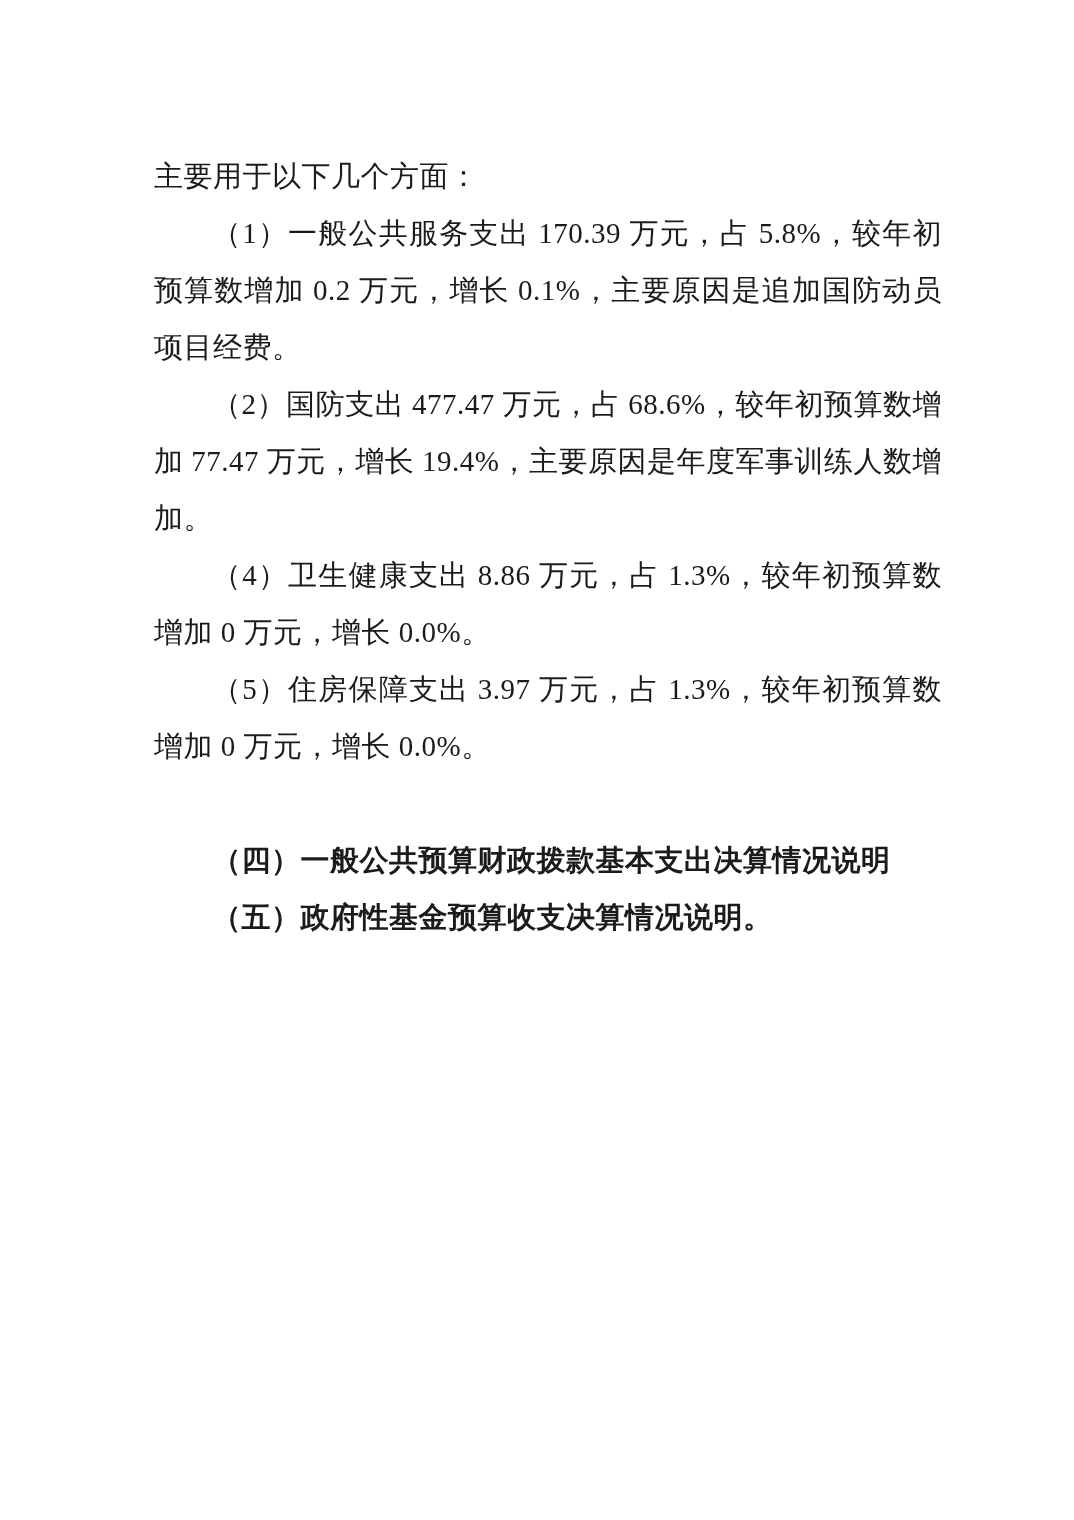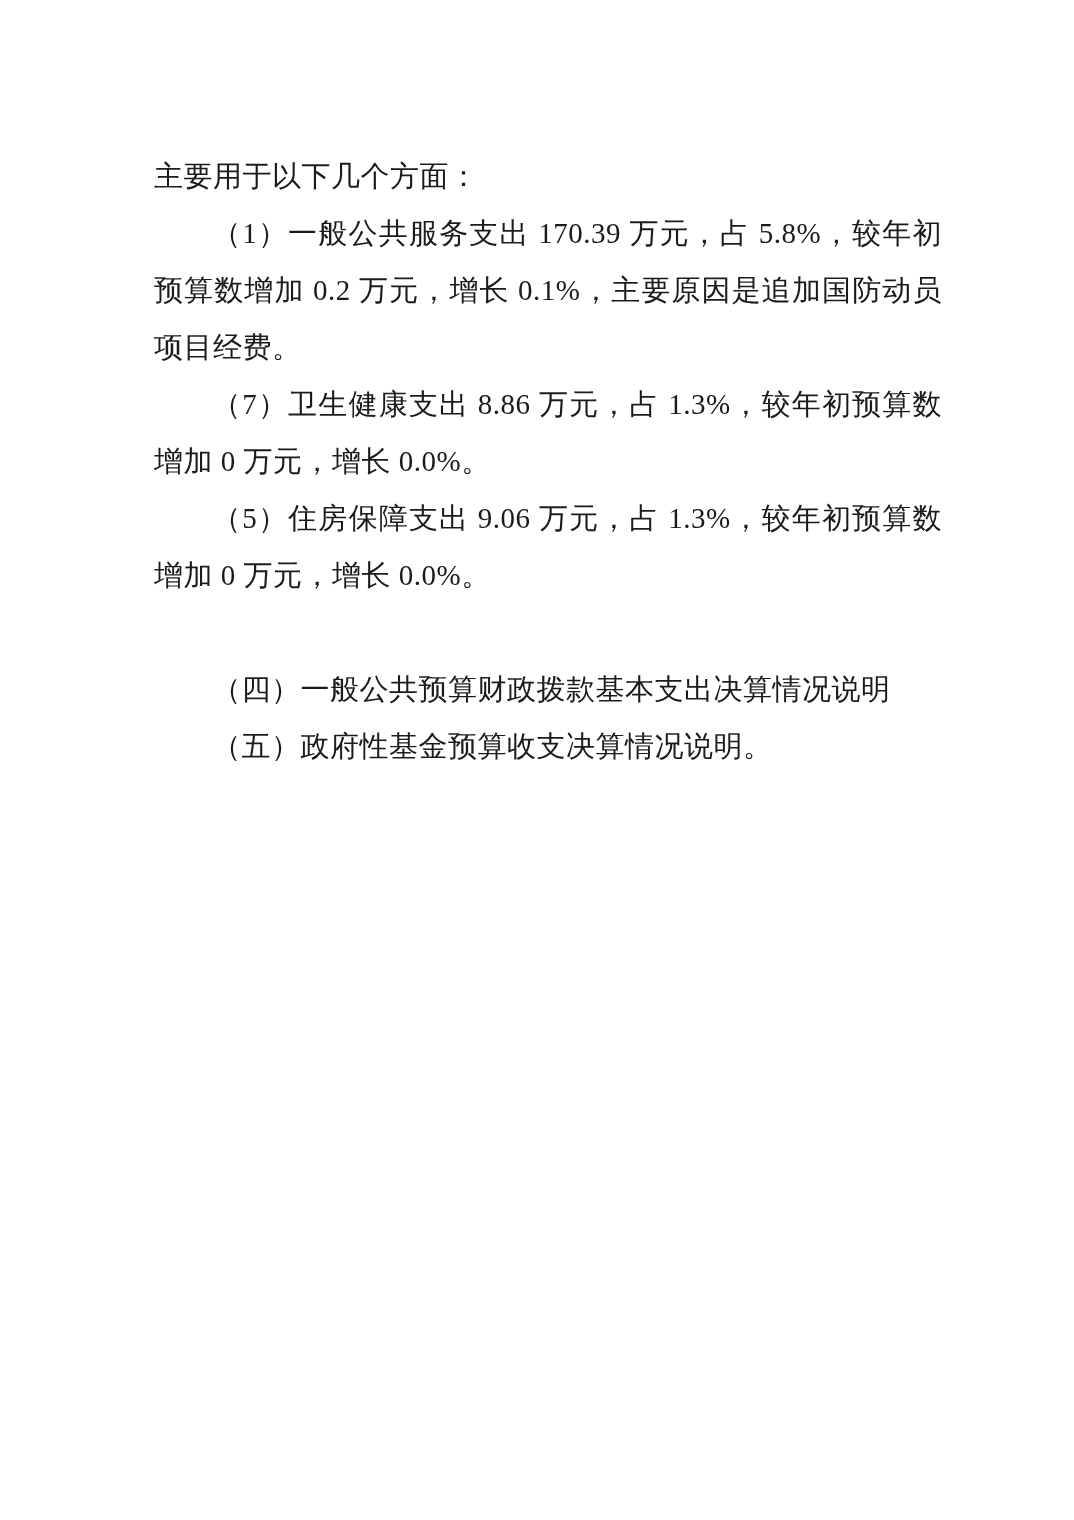--- a/index.html
+++ b/index.html
@@ -33,32 +33,33 @@
     margin: 0;
     font-size: 29px;
     line-height: 57px;
     text-align: justify;
     letter-spacing: 0.5px;
   }
   .content p.indent {
     text-indent: 2em;
   }
   .content p.heading {
-    font-weight: normal;
+    font-weight: bold;
   }
   .content p.spacer {
     height: 57px;
   }
 </style>
 </head>
 <body style="background: rgb(255, 255, 255);">
 
 <div class="page">
   <div class="content" id="doc-body" style="color: rgb(27, 27, 27);">
       <p class="body">主要用于以下几个方面：</p>
       <p class="body indent">（1）一般公共服务支出 170.39 万元，占 5.8%，较年初预算数增加 0.2 万元，增长 0.1%，主要原因是追加国防动员项目经费。</p>
-      <p class="body indent">（7）卫生健康支出 8.86 万元，占 1.3%，较年初预算数增加 0 万元，增长 0.0%。</p>
-      <p class="body indent">（5）住房保障支出 9.06 万元，占 1.3%，较年初预算数增加 0 万元，增长 0.0%。</p>
+      <p class="body indent">（2）国防支出 477.47 万元，占 68.6%，较年初预算数增加 77.47 万元，增长 19.4%，主要原因是年度军事训练人数增加。</p>
+      <p class="body indent">（4）卫生健康支出 8.86 万元，占 1.3%，较年初预算数增加 0 万元，增长 0.0%。</p>
+      <p class="body indent">（5）住房保障支出 3.97 万元，占 1.3%，较年初预算数增加 0 万元，增长 0.0%。</p>
       <p class="spacer"></p>
       <p class="heading indent">（四）一般公共预算财政拨款基本支出决算情况说明</p>
       <p class="heading indent">（五）政府性基金预算收支决算情况说明。</p>
     </div>
 </div>
 
 </body></html>

